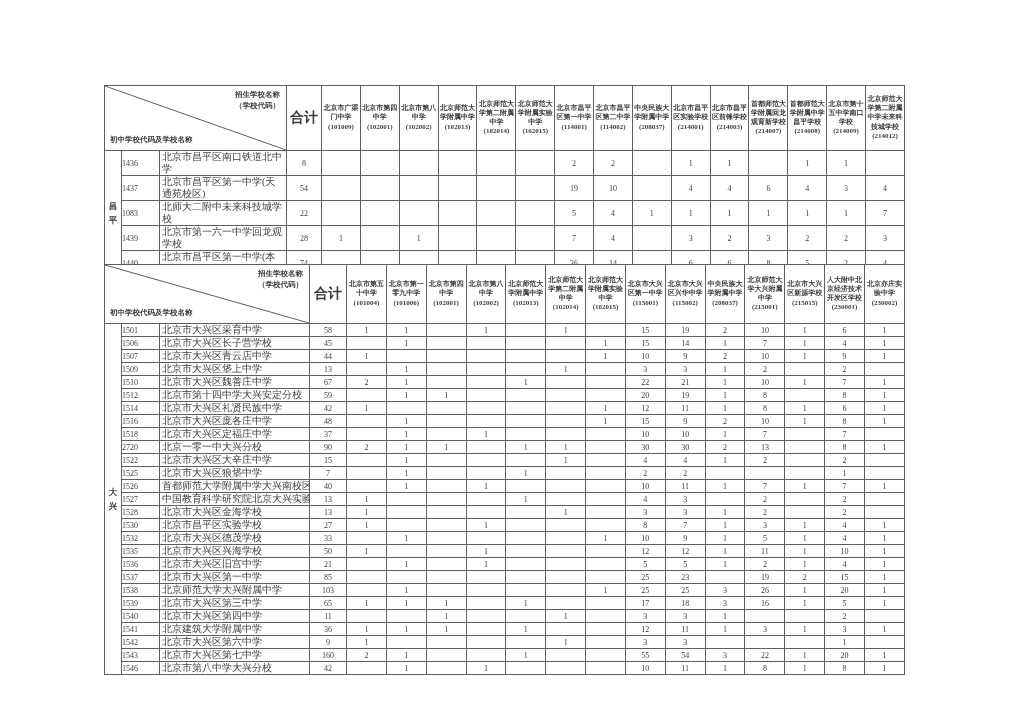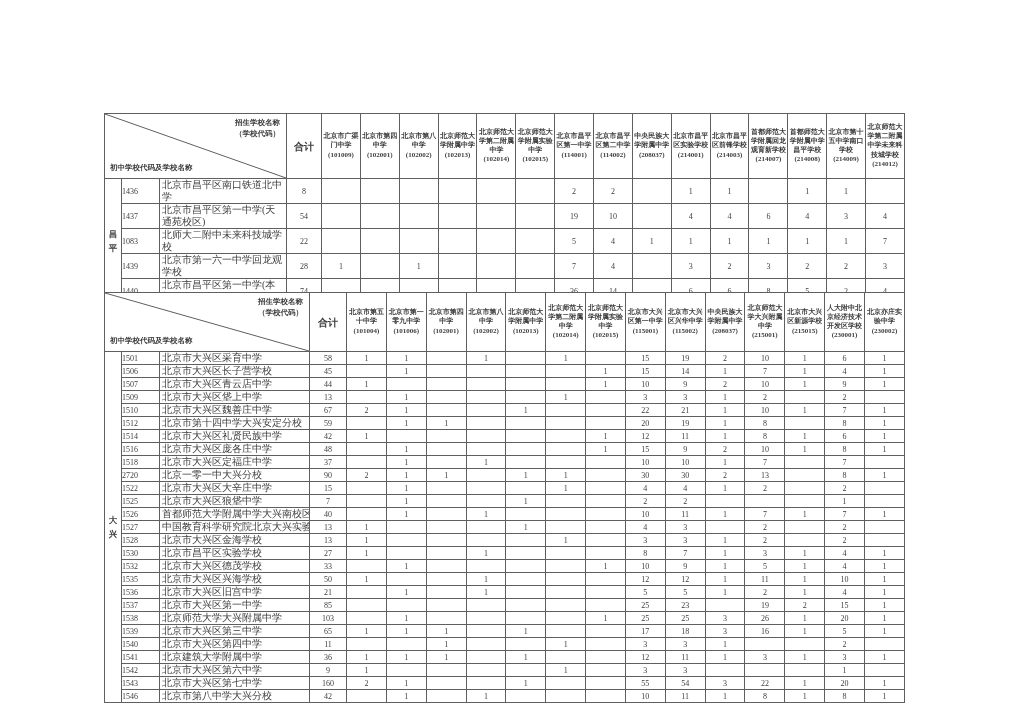--- a/index.html
+++ b/index.html
@@ -3,30 +3,30 @@
 <meta charset="utf-8">
 <style>
   html,body{margin:0;padding:0;}
   body{
     width:1024px;height:724px;background:#ffffff;
     font-family:"Liberation Serif", serif;color:#3d3d3d;
   }
   .page{position:relative;width:1024px;height:724px;background:#ffffff;overflow:hidden;}
   table.tbl{
     position:absolute;left:104px;width:801px;
-    border-collapse:collapse;table-layout:fixed;background:#fff;margin-top:28px;
+    border-collapse:collapse;table-layout:fixed;background:#fff;
   }
   .tbl-top{top:85px;}
   .tbl-bottom{top:264px;}
   .tbl td{border:1px solid #5f5f5f;padding:0;overflow:hidden;vertical-align:middle;}
   
   .tbl-top tr.hrow td{height:62px;}
   .tbl-bottom tr.hrow td{height:56px;}
   td.th{font-size:7px;font-weight:600;text-align:center;line-height:1.3;padding:1px 0;}
-  td.total-th{font-size:10px;}
+  td.total-th{font-size:14px;}
   span.code{font-weight:600;}
   
   td.corner{position:relative;}
   .diag{position:absolute;left:0;top:0;width:100%;height:100%;}
   .diag line{stroke:#5f5f5f;stroke-width:1;vector-effect:non-scaling-stroke;}
   .corner-top{position:absolute;top:4px;right:6px;text-align:right;font-size:7.5px;font-weight:600;line-height:1.45;}
   .corner-bottom{position:absolute;bottom:5px;left:5px;font-size:7.5px;font-weight:600;}
   
   .tbl-top tr.drow td{height:20px;}
   .tbl-bottom tr.drow td{height:11.5px;}

